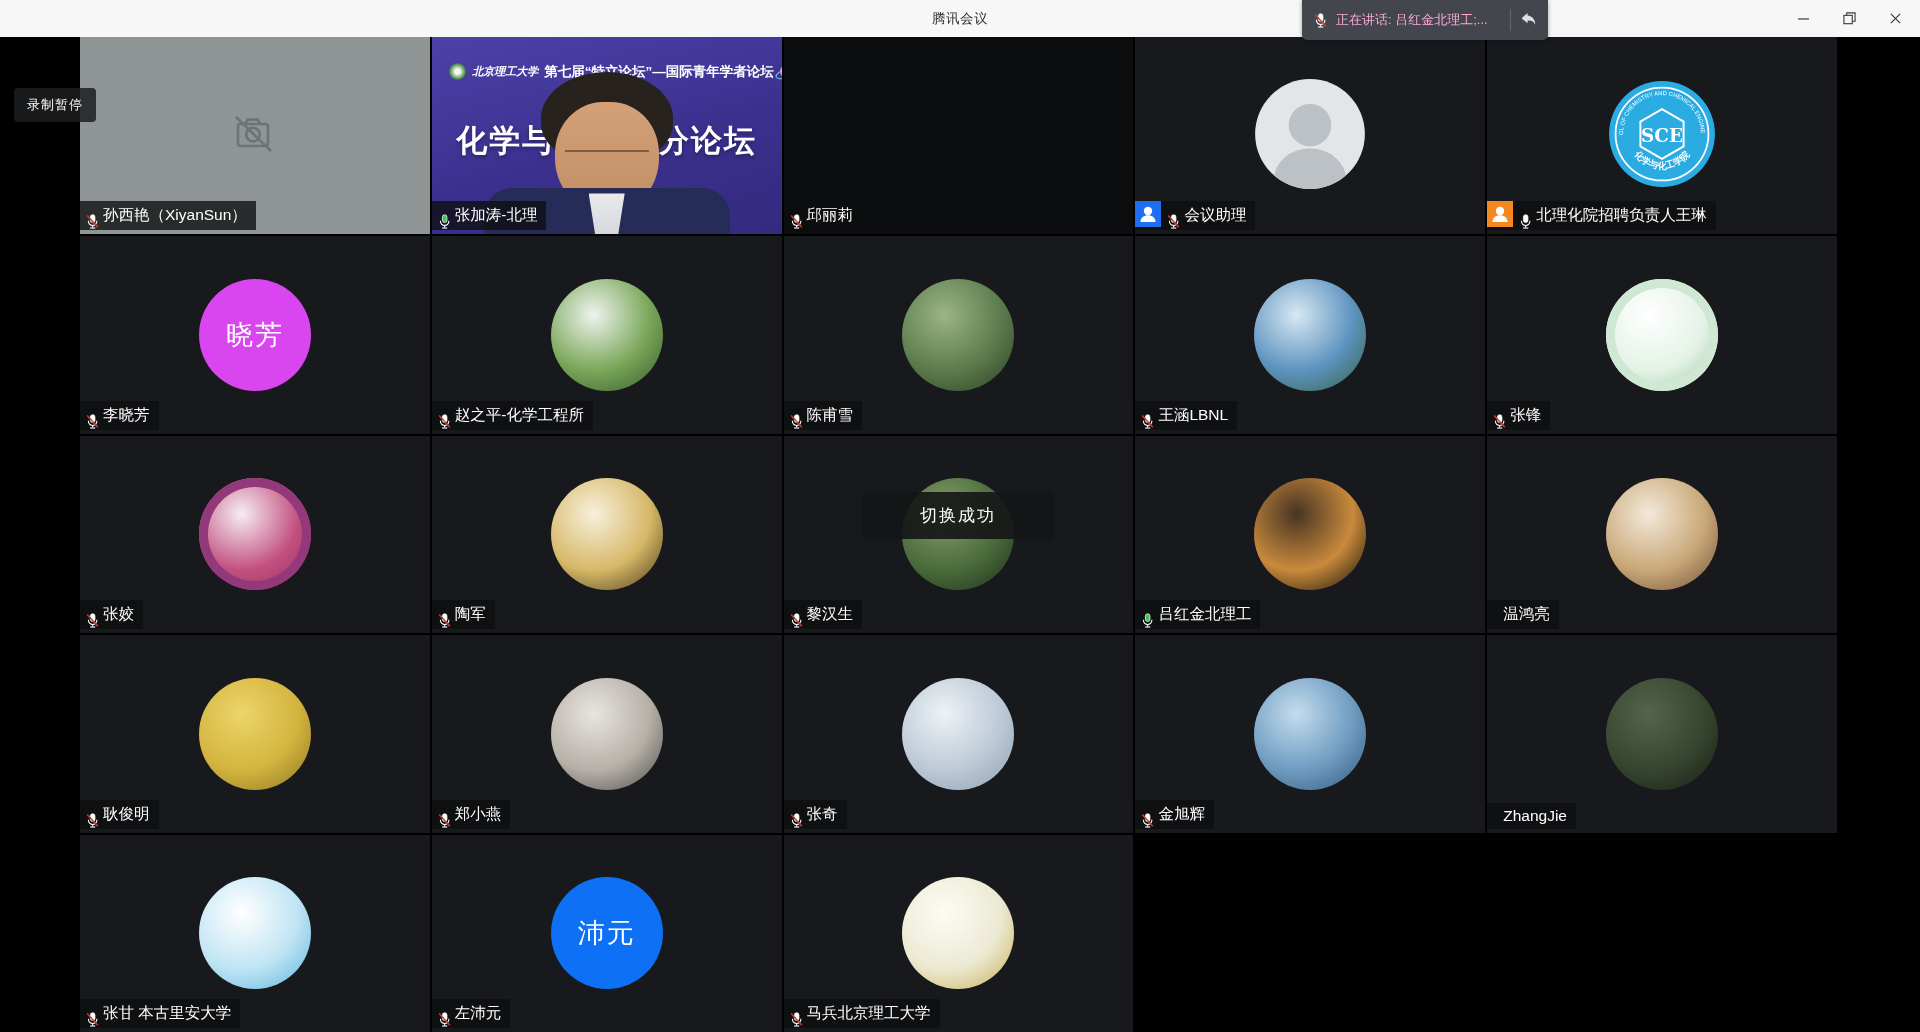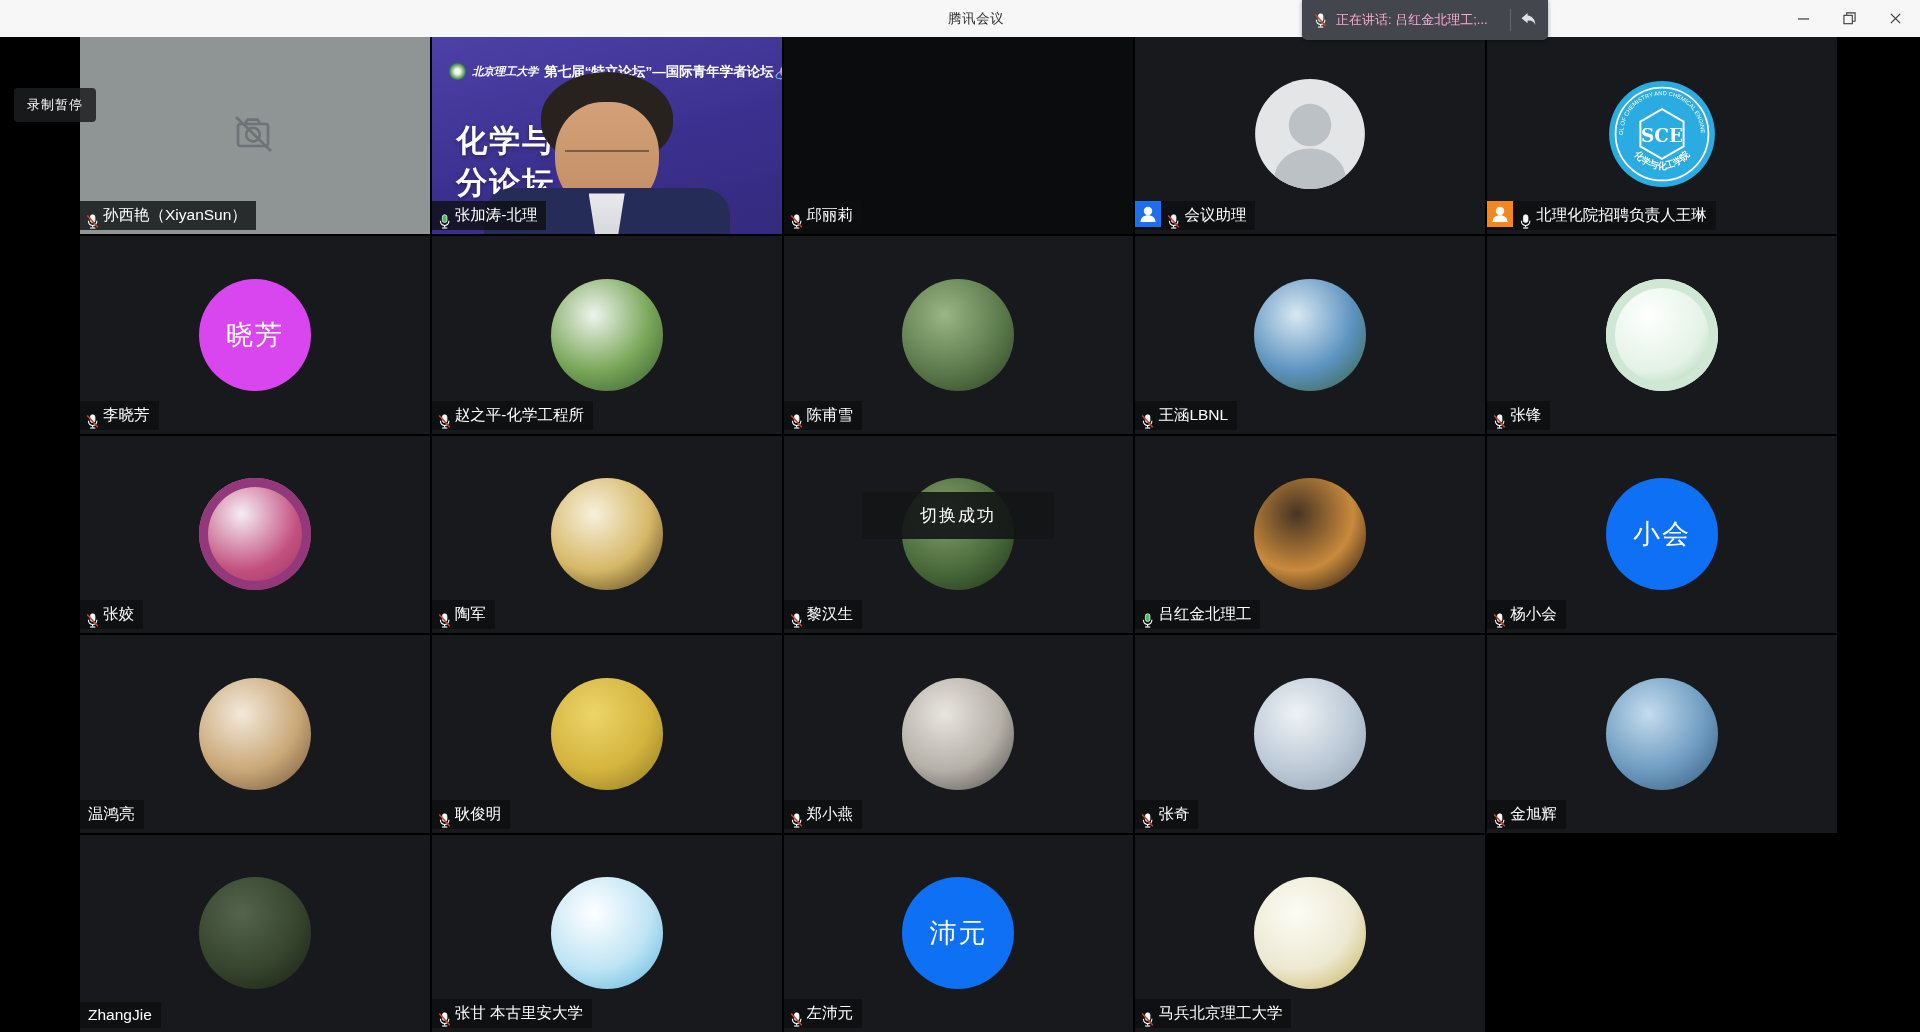--- a/index.html
+++ b/index.html
@@ -8,21 +8,21 @@
     background:#000;font-family:"Liberation Sans","DejaVu Sans",sans-serif;
     -webkit-font-smoothing:antialiased;
   }
   
   .titlebar{
     position:absolute;top:0;left:0;right:0;height:37px;background:#f7f7f8;
     display:flex;align-items:center;z-index:30;
   }
   .apptitle{
     position:absolute;left:50%;transform:translateX(-50%);
-    font-size:13.5px;color:#2e2e2e;letter-spacing:.5px;margin-left:16px;
+    font-size:13.5px;color:#2e2e2e;letter-spacing:.5px;
   }
   .wincontrols{position:absolute;right:2px;top:0;height:37px;display:flex;}
   .wc{width:46px;height:37px;display:flex;align-items:center;justify-content:center;cursor:pointer;}
   
   .speaking-pop{
     position:absolute;top:0;right:372px;width:246px;height:40px;z-index:60;
     background:#43464c;border-radius:0 0 5px 5px;display:flex;align-items:center;
     gap:7px;padding:0 10px;box-sizing:border-box;box-shadow:0 1px 4px rgba(0,0,0,.35);
   }
   .sp-text{color:#f9a8d4;font-size:13px;white-space:nowrap;overflow:hidden;flex:1;}
@@ -58,35 +58,35 @@
   }
   .initials{color:#fff;font-size:27px;letter-spacing:2px;}
   .callig{font-family:"DejaVu Serif",serif;font-size:34px;font-weight:bold;letter-spacing:3px;}
   
   .label{
     position:absolute;left:0;bottom:4px;display:flex;align-items:flex-end;
     background:rgba(13,14,15,.78);color:#fff;font-size:15.5px;z-index:6;max-width:97%;
   }
   .label .pname{padding:4px 9px 4px 2px;white-space:nowrap;overflow:hidden;text-overflow:ellipsis;}
   .label .mic{display:flex;padding-left:4px;flex:none;}
-  .label .pname:first-child{padding-left:8px;}
+  .label .pname:first-child{padding-left:16px;}
   .role-badge{width:26px;height:26px;display:none;flex:none;align-self:stretch;}
   
   .video-wrap{position:absolute;inset:0;}
   .slide-top{position:absolute;top:13%;left:5%;right:4%;display:flex;align-items:center;gap:6px;}
   .slide-logo{width:17px;height:17px;border-radius:50%;flex:none;
     background:radial-gradient(circle,#f2f8ee 22%,#2f7d33 70%,#245c26);}
   .slide-uni{color:#fff;font-size:11px;font-weight:bold;font-style:italic;white-space:nowrap;font-family:"Liberation Serif","DejaVu Serif",serif;}
   .slide-forum{color:#fff;font-size:13.5px;font-weight:bold;white-space:nowrap;}
   .slide-planet{width:15px;height:15px;border-radius:50%;margin-left:auto;flex:none;position:relative;
     background:radial-gradient(circle at 35% 35%,#f0a6e8,#b45ad0);}
   .slide-planet::after{content:'';position:absolute;left:-5px;top:4px;width:24px;height:8px;
     border:1.5px solid #7ad4f0;border-radius:50%;transform:rotate(-18deg);}
   .slide-title{position:absolute;top:42%;left:7%;right:7%;display:flex;justify-content:space-between;
-    color:#fff;font-size:31px;font-weight:bold;text-shadow:0 2px 4px rgba(0,0,0,.35);letter-spacing:2px;flex-direction:column;}
+    color:#fff;font-size:31px;font-weight:bold;text-shadow:0 2px 4px rgba(0,0,0,.35);letter-spacing:2px;}
   .person{position:absolute;left:50%;transform:translateX(-50%);bottom:0;width:240px;height:162px;}
   .person .hair{position:absolute;left:50%;transform:translateX(-50%);top:0;width:132px;height:92px;
     background:#27221e;border-radius:50% 50% 44% 44%;}
   .person .face{position:absolute;left:50%;transform:translateX(-50%);top:30px;width:104px;height:112px;
     background:linear-gradient(#d3a077,#c08d64);border-radius:46% 46% 50% 50%;}
   .person .face::after{content:'';position:absolute;top:48px;left:10px;right:10px;height:16px;
     border-top:2.5px solid rgba(45,38,32,.5);}
   .person .body{position:absolute;left:50%;transform:translateX(-50%);bottom:-14px;width:246px;height:60px;
     background:#252c57;border-radius:28px 28px 0 0;}
   .person .body::after{content:'';position:absolute;left:50%;top:5px;transform:translateX(-50%);
@@ -445,39 +445,20 @@
             <path d="M6.2 11c0 4.2 2.9 6.6 6 6.6s6-2.4 6-6.6" fill="none" stroke="#fff" stroke-width="1.6"></path>
             <line x1="12.2" y1="17.6" x2="12.2" y2="20.4" stroke="#fff" stroke-width="1.6"></line>
             <line x1="8.6" y1="21.2" x2="15.9" y2="21.2" stroke="#fff" stroke-width="1.6"></line>
           </svg>
         </span>
       <span class="pname">吕红金北理工</span>
     </div>
   </div>
     <div class="tile">
     <div class="avatar-area">
-        <div class="circle initials" style="background:#0d70f5">小会</div>
-      </div>
-
-    <div class="label">
-
-      <span class="mic">
-          <svg viewBox="0 0 24 24" width="17" height="17">
-            <rect x="9" y="2.5" width="6.5" height="11" rx="3.2" fill="#fff" stroke="#fff" stroke-width="1"></rect>
-            <path d="M6.2 11c0 4.2 2.9 6.6 6 6.6s6-2.4 6-6.6" fill="none" stroke="#fff" stroke-width="1.6"></path>
-            <line x1="12.2" y1="17.6" x2="12.2" y2="20.4" stroke="#fff" stroke-width="1.6"></line>
-            <line x1="8.6" y1="21.2" x2="15.9" y2="21.2" stroke="#fff" stroke-width="1.6"></line>
-            <line x1="4.5" y1="3.5" x2="19.5" y2="20" stroke="#c8402e" stroke-width="2.2"></line>
-          </svg>
-        </span>
-      <span class="pname">杨小会</span>
-    </div>
-  </div>
-    <div class="tile">
-    <div class="avatar-area">
         <div class="circle" style="background:radial-gradient(circle at 38% 32%, #f3e9da, #c9a878 55%, #6e4f36);"></div>
       </div>
 
     <div class="label">
 
       <span class="pname">温鸿亮</span>
     </div>
   </div>
     <div class="tile">
     <div class="avatar-area">

